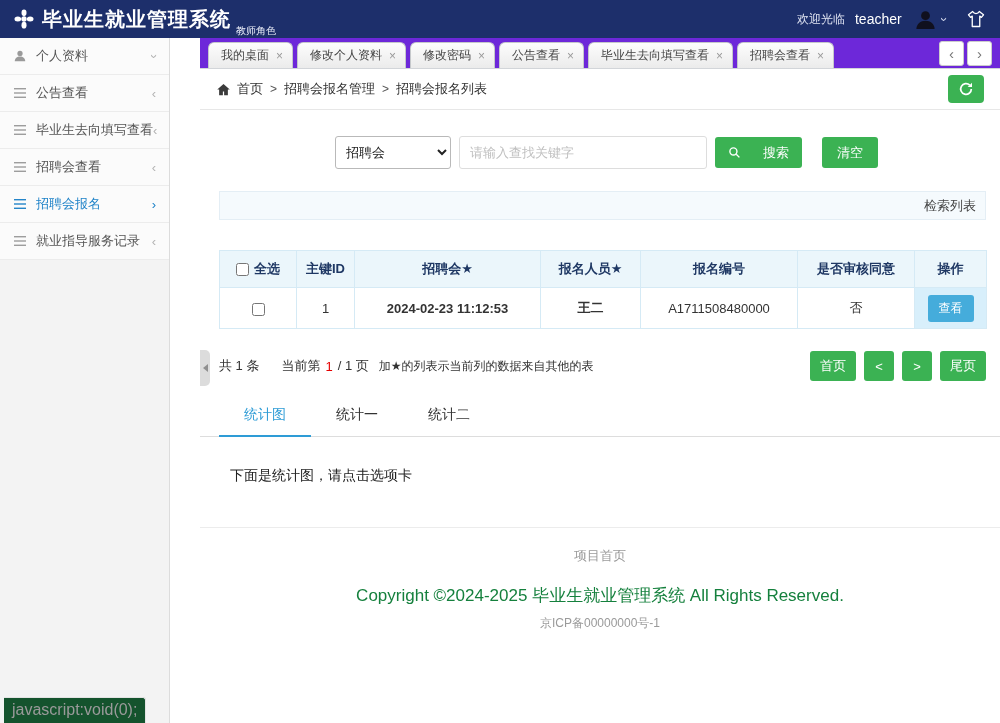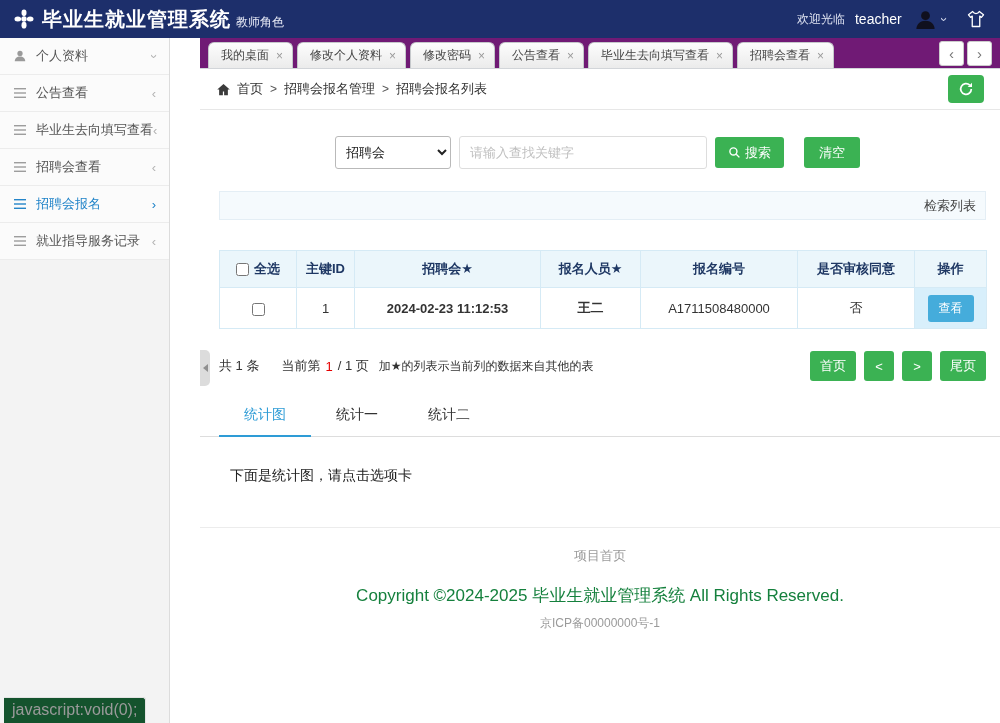--- a/index.html
+++ b/index.html
@@ -3,21 +3,21 @@
 <meta charset="utf-8">
 <style>
   *{box-sizing:border-box;margin:0;padding:0}
   html,body{width:1000px;height:723px}
   body{position:relative;overflow:hidden;background:#fff;font-family:"Liberation Sans","DejaVu Sans",sans-serif}
 
   
   .topbar{height:38px;background:#1d2f6b;display:flex;align-items:center;padding:0 14px;color:#fff}
   .logo-ic{display:flex;margin-right:8px}
   .app-title{font-size:20px;font-weight:bold;letter-spacing:1px}
-  .role{font-size:12px;margin-left:5px;align-self:flex-end;margin-bottom:7px;color:#e8ebf7}
+  .role{font-size:10px;margin-left:5px;align-self:flex-end;color:#e8ebf7}
   .top-right{margin-left:auto;display:flex;align-items:center}
   .welcome{font-size:12px;color:#dfe3f2;margin-right:10px}
   .uname{font-size:14px;margin-right:12px}
   .avatar{display:flex;margin-right:5px}
   .chev{display:inline-block;color:#cfd5ea;font-size:13px;line-height:1}
   .chev-down{transform:rotate(90deg);margin-right:20px}
   .chev-down::before{content:"\203A"}
   .shirt{display:flex;cursor:pointer}
 
   
@@ -30,21 +30,21 @@
   .arr-r::before{content:"\203A"}
   .arr-d{transform:rotate(90deg)}
   .arr-d::before{content:"\203A"}
   .side-item.active{color:#1e82c8}
   .side-item.active .ic,.side-item.active .arr{color:#1e82c8}
 
   
   .main{position:absolute;top:38px;left:200px;right:0;bottom:0;background:#fff;overflow:hidden}
 
   
-  .tabbar{height:31px;background:#701a75;border-bottom:1px solid #d2d5d9;display:flex;align-items:flex-end;padding:0 6px 0 8px}
+  .tabbar{height:31px;background:#6d28d9;border-bottom:1px solid #d2d5d9;display:flex;align-items:flex-end;padding:0 6px 0 8px}
   .tab{height:26px;display:flex;align-items:center;padding:0 9px 0 12px;margin-right:4px;background:linear-gradient(#fdfdfd,#ebebeb);border:1px solid #c5c8cb;border-bottom:none;border-radius:6px 6px 0 0;font-size:12px;color:#444;cursor:pointer;white-space:nowrap}
   .tab .x{margin-left:7px;color:#9a9a9a;font-size:12px;line-height:1}
   .tab .x::before{content:"\00D7"}
   .tab-scrolls{margin-left:auto;display:flex;gap:3px;align-self:center;padding-right:2px}
   .tscroll{width:25px;height:25px;background:#fff;border:1px solid #ccc;border-radius:3px;color:#777;font-size:15px;display:flex;align-items:center;justify-content:center;cursor:pointer;line-height:1}
   .g-prev::before{content:"\2039"}
   .g-next::before{content:"\203A"}
 
   
   .crumbbar{height:41px;display:flex;align-items:center;padding:0 16px;border-bottom:1px solid #e7e7e7}
@@ -53,21 +53,21 @@
   .crumb.link{cursor:pointer}
   .crumb-sep{margin:0 7px;color:#555;font-size:12px}
   .refresh-btn{margin-left:auto;width:36px;height:28px;background:#3bb253;border:none;border-radius:4px;display:flex;align-items:center;justify-content:center;cursor:pointer}
 
   
   .search-row{display:flex;align-items:center;margin:26px 0 0 135px}
   .cat-select{width:116px;height:33px;border:1px solid #b9b9b9;border-radius:3px;font-size:13px;color:#222;padding:0 6px;background:#fff}
   .kw-input{width:248px;height:33px;border:1px solid #ddd;border-radius:3px;font-size:13px;padding:0 10px;margin-left:8px;color:#333;outline:none}
   .kw-input::placeholder{color:#c0c0c0}
   .btn-green{height:31px;background:#3bb253;color:#fff;border:none;border-radius:3px;font-size:13px;display:inline-flex;align-items:center;justify-content:center;cursor:pointer}
-  .search-btn{margin-left:8px;padding:0 13px;gap:4px}
+  .search-btn{margin-left:8px;padding:0 13px;gap:22px}
   .clear-btn{margin-left:20px;padding:0 15px}
 
   
   .listbar{margin:22px 14px 0 19px;height:29px;background:#f5fafd;border:1px solid #e4eef5;display:flex;align-items:center;justify-content:flex-end;padding:0 9px;font-size:13px;color:#444}
 
   
   .data-table{margin:30px 14px 0 19px;border-collapse:collapse;table-layout:fixed;width:767px;font-size:13px}
   .data-table th,.data-table td{border:1px solid #d5eaf5;text-align:center;overflow:hidden}
   .data-table th{background:#ebf6fb;height:37px;color:#1f3864;font-weight:bold}
   .data-table td{height:41px;color:#333;background:#fff}

